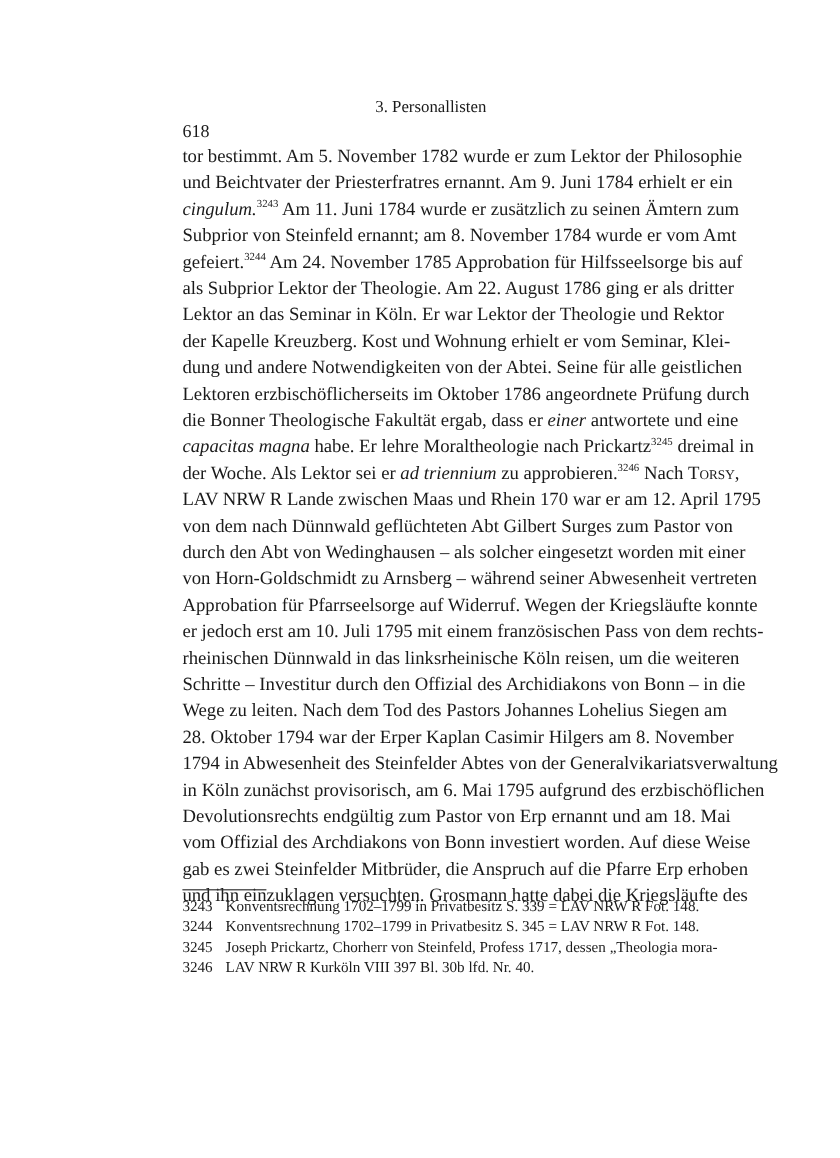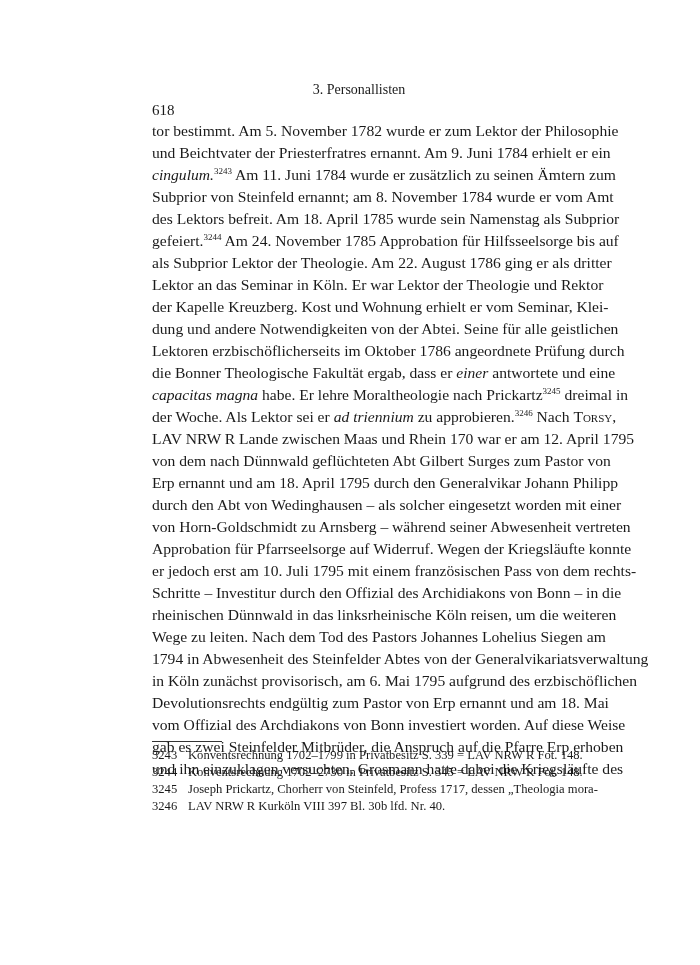--- a/index.html
+++ b/index.html
@@ -24,60 +24,59 @@
 <body>
 
 <div class="page-number">618</div>
 <div class="running-head">3. Personallisten</div>
 
 <div class="body-text" id="body-text">
     <span class="line"><span>tor bestimmt. Am 5. November 1782 wurde er zum Lektor der Philosophie</span></span>
     <span class="line"><span>und Beichtvater der Priesterfratres ernannt. Am 9. Juni 1784 erhielt er ein</span></span>
     <span class="line"><i>cingulum.</i><sup class="fn-ref">3243</sup><span> Am 11. Juni 1784 wurde er zusätzlich zu seinen Ämtern zum</span></span>
     <span class="line"><span>Subprior von Steinfeld ernannt; am 8. November 1784 wurde er vom Amt</span></span>
-    <span class="line"><span>des Lektors befreit. Am 18. April 1785 wurde sein Namenstag als Subprior</span></span>
     <span class="line"><span>gefeiert.</span><sup class="fn-ref">3244</sup><span> Am 24. November 1785 Approbation für Hilfsseelsorge bis auf</span></span>
     <span class="line"><span>als Subprior Lektor der Theologie. Am 22. August 1786 ging er als dritter</span></span>
     <span class="line"><span>Lektor an das Seminar in Köln. Er war Lektor der Theologie und Rektor</span></span>
     <span class="line"><span>der Kapelle Kreuzberg. Kost und Wohnung erhielt er vom Seminar, Klei-</span></span>
     <span class="line"><span>dung und andere Notwendigkeiten von der Abtei. Seine für alle geistlichen</span></span>
     <span class="line"><span>Lektoren erzbischöflicherseits im Oktober 1786 angeordnete Prüfung durch</span></span>
     <span class="line"><span>die Bonner Theologische Fakultät ergab, dass er </span><i>einer</i><span> antwortete und eine</span></span>
     <span class="line"><i>capacitas magna</i><span> habe. Er lehre Moraltheologie nach Prickartz</span><sup class="fn-ref">3245</sup><span> dreimal in</span></span>
     <span class="line"><span>der Woche. Als Lektor sei er </span><i>ad triennium</i><span> zu approbieren.</span><sup class="fn-ref">3246</sup><span> Nach </span><span class="sc">Torsy</span><span>,</span></span>
     <span class="line"><span>LAV NRW R Lande zwischen Maas und Rhein 170 war er am 12. April 1795</span></span>
     <span class="line"><span>von dem nach Dünnwald geflüchteten Abt Gilbert Surges zum Pastor von</span></span>
-    <span class="line"><span>Erp ernannt und am 18. April 1795 durch den Generalvikar Johann Philipp</span></span>
     <span class="line"><span>durch den Abt von Wedinghausen – als solcher eingesetzt worden mit einer</span></span>
     <span class="line"><span>von Horn-Goldschmidt zu Arnsberg – während seiner Abwesenheit vertreten</span></span>
     <span class="line"><span>Approbation für Pfarrseelsorge auf Widerruf. Wegen der Kriegsläufte konnte</span></span>
     <span class="line"><span>er jedoch erst am 10. Juli 1795 mit einem französischen Pass von dem rechts-</span></span>
+    <span class="line"><span>rheinischen Dünnwald in das linksrheinische Köln reisen, um die weiteren</span></span>
     <span class="line"><span>Schritte – Investitur durch den Offizial des Archidiakons von Bonn – in die</span></span>
-    <span class="line"><span>rheinischen Dünnwald in das linksrheinische Köln reisen, um die weiteren</span></span>
     <span class="line"><span>Wege zu leiten. Nach dem Tod des Pastors Johannes Lohelius Siegen am</span></span>
+    <span class="line"><span>28. Oktober 1794 war der Erper Kaplan Casimir Hilgers am 8. November</span></span>
     <span class="line"><span>1794 in Abwesenheit des Steinfelder Abtes von der Generalvikariatsverwaltung</span></span>
     <span class="line"><span>in Köln zunächst provisorisch, am 6. Mai 1795 aufgrund des erzbischöflichen</span></span>
     <span class="line"><span>Devolutionsrechts endgültig zum Pastor von Erp ernannt und am 18. Mai</span></span>
     <span class="line"><span>vom Offizial des Archdiakons von Bonn investiert worden. Auf diese Weise</span></span>
     <span class="line"><span>gab es zwei Steinfelder Mitbrüder, die Anspruch auf die Pfarre Erp erhoben</span></span>
     <span class="line"><span>und ihn einzuklagen versuchten. Grosmann hatte dabei die Kriegsläufte des</span></span>
   </div>
 
 <div class="fn-rule"></div>
 <div class="footnotes" id="footnotes">
     <div class="fn">
       <span class="fn-num">3243</span>
       <span class="fn-text">
         <span class="line last">Konventsrechnung 1702–1799 in Privatbesitz S. 339 = LAV NRW R Fot. 148.</span>
       </span>
     </div>
     <div class="fn">
       <span class="fn-num">3244</span>
       <span class="fn-text">
-        <span class="line last">Konventsrechnung 1702–2730 in Privatbesitz S. 345 = LAV NRW R Fot. 148.</span>
+        <span class="line last">Konventsrechnung 1702–1799 in Privatbesitz S. 345 = LAV NRW R Fot. 148.</span>
       </span>
     </div>
     <div class="fn">
       <span class="fn-num">3245</span>
       <span class="fn-text">
         <span class="line">Joseph Prickartz, Chorherr von Steinfeld, Profess 1717, dessen „Theologia mora-</span>
       </span>
     </div>
     <div class="fn">
       <span class="fn-num">3246</span>

